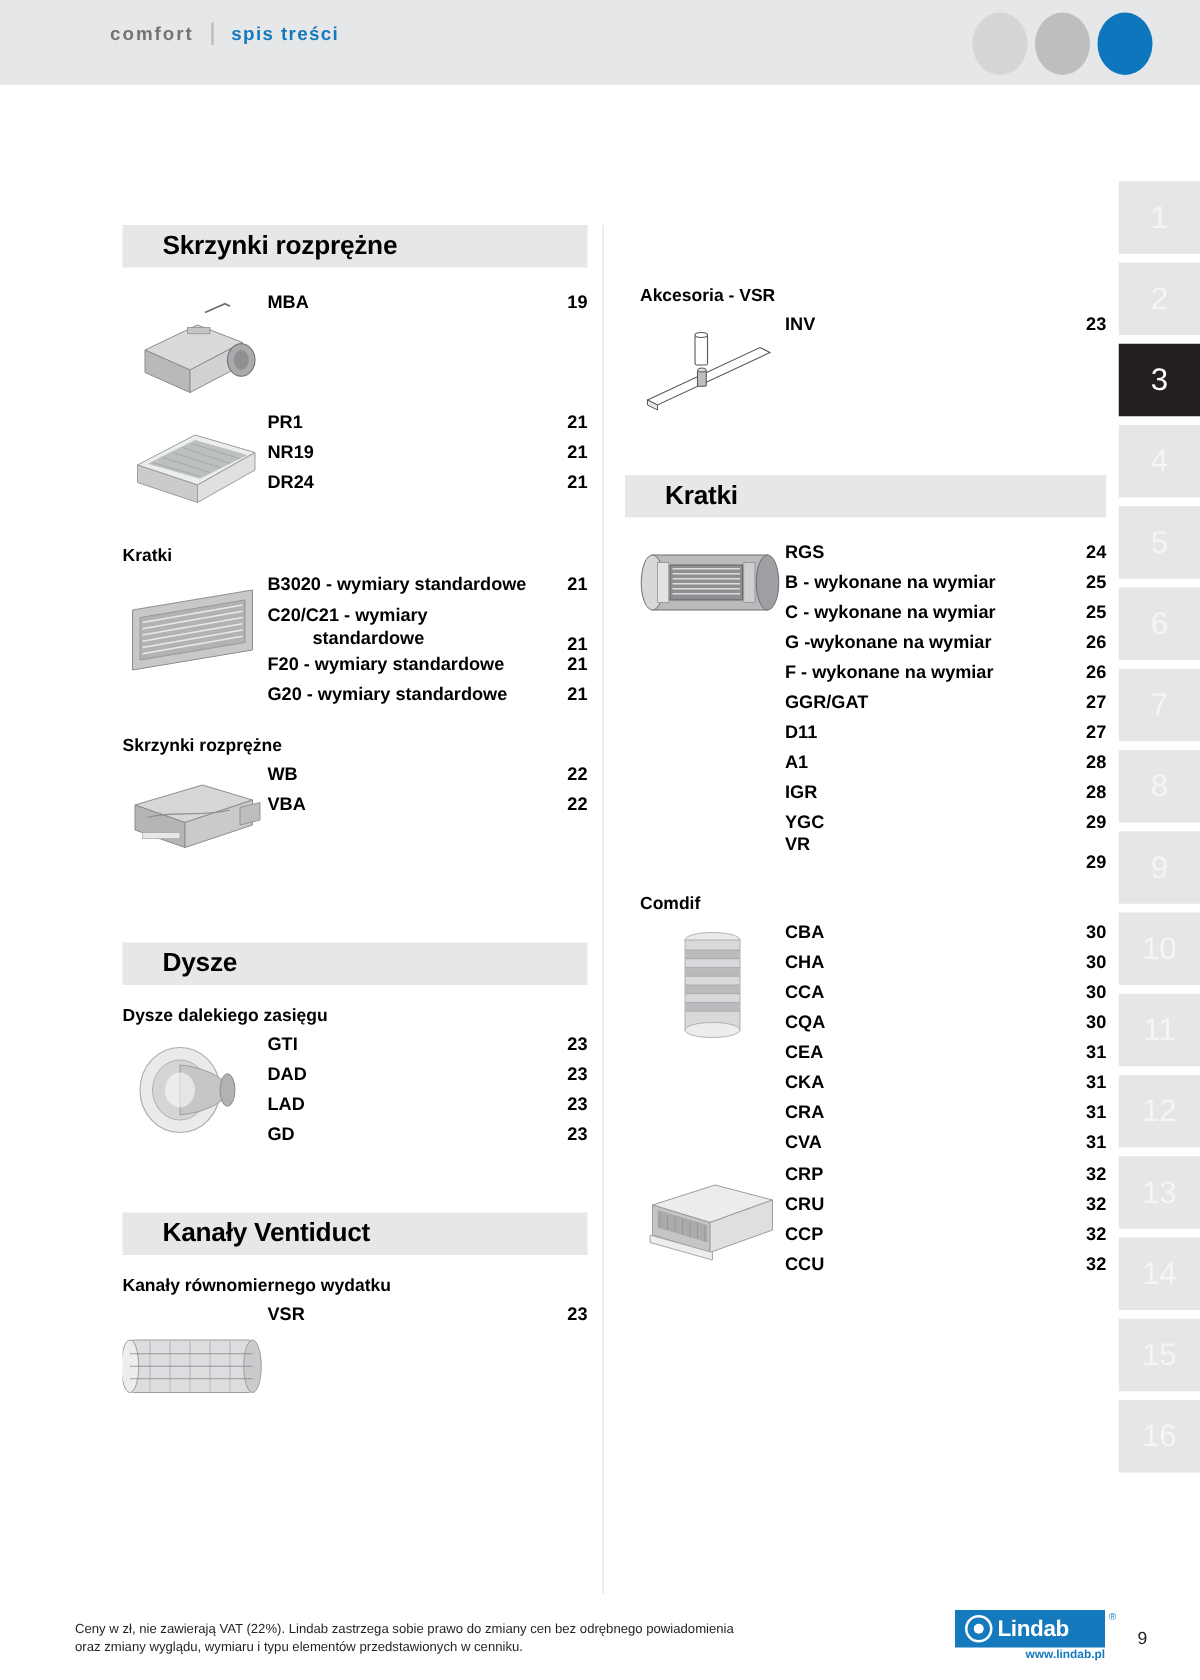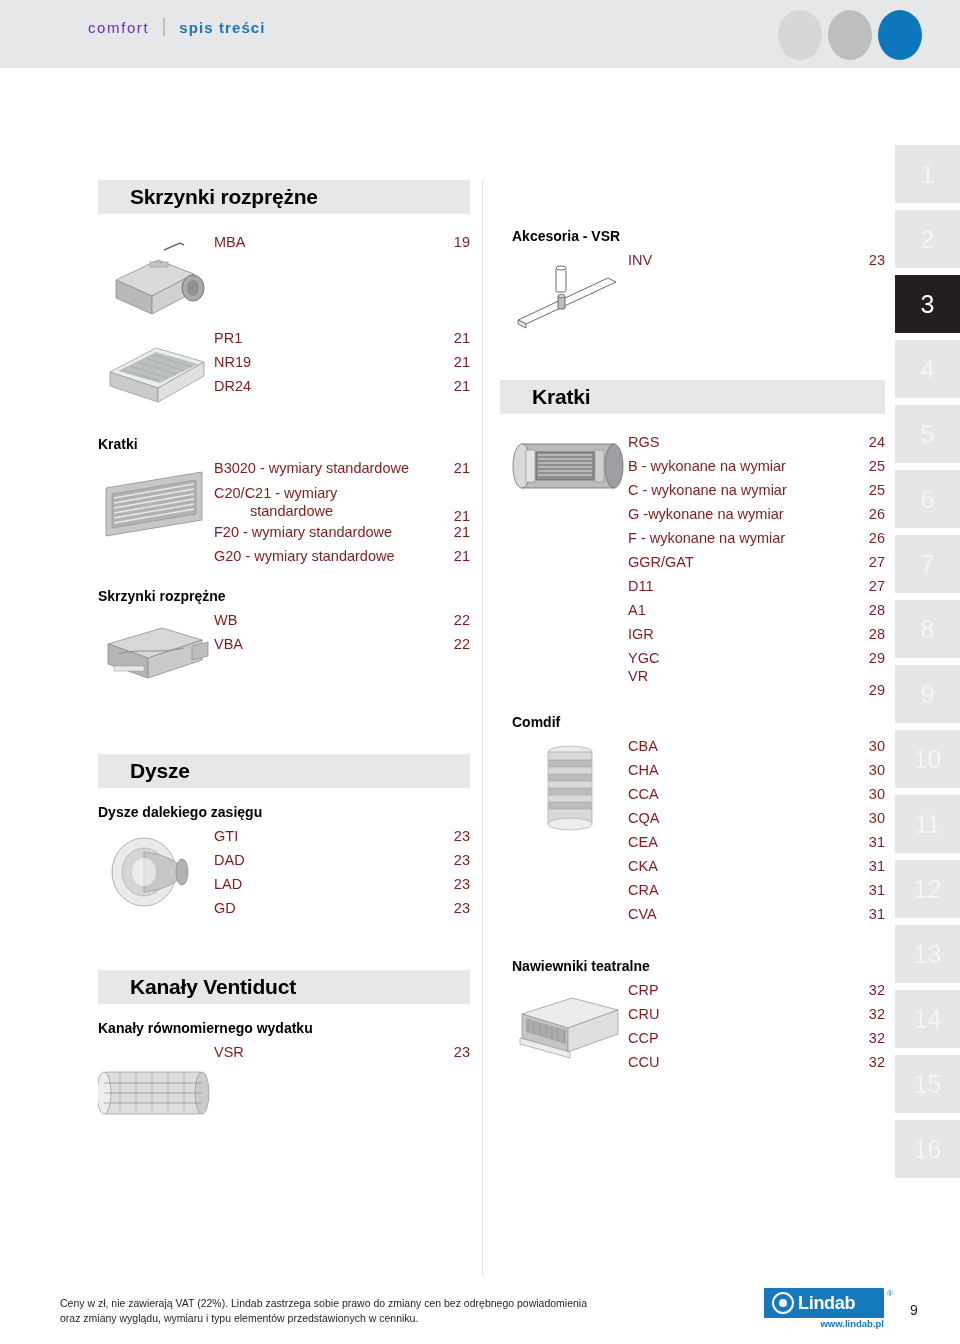--- a/index.html
+++ b/index.html
@@ -27,23 +27,23 @@
   .header-title {
     position: absolute;
     left: 88px; top: 18px;
     display: flex;
     align-items: center;
     gap: 14px;
     font-size: 15px;
     font-weight: bold;
   }
   .header-brand {
-    color: #6d28d9;
+    color: #737373;
     letter-spacing: 1.6px;
-    font-weight: normal;
+    font-weight: bold;
   }
   .header-sep {
     width: 2px;
     height: 18px;
     background: #bcbec0;
     display: inline-block;
   }
   .header-section {
     color: #1579bd;
     letter-spacing: 1.1px;
@@ -107,21 +107,22 @@
     position: relative;
   }
   .thumb.right { margin-left: 12px; }
   .rows { flex: 1 1 auto; padding-top: 2px; }
 
   .row {
     display: flex;
     align-items: baseline;
     height: 24px;
     font-size: 14.5px;
-    color: #7f1d1d;
+    color: #000000;
+    font-weight: bold;
   }
   .row .label { flex: 1 1 auto; white-space: nowrap; }
   .row .page-no { flex: 0 0 28px; text-align: right; }
   .row.wrap2 { height: 40px; align-items: flex-start; gap: 48px; }
   .row.wrap2 .label { line-height: 1.25; white-space: normal; }
   .row.wrap2 .page-no { align-self: flex-end; }
   .label .cont { display: block; padding-left: 36px; }
 
   
   .tabs {
@@ -557,21 +558,20 @@
           <span class="label">CRA</span>
           <span class="page-no">31</span>
         </div>
         <div class="row">
           <span class="label">CVA</span>
           <span class="page-no">31</span>
         </div>
       </div>
     </div>
 
-    <div class="subhead right" style="margin-top:28px">Nawiewniki teatralne</div>
     <div class="block">
       <div class="thumb right">
         <svg class="art" width="116" height="86" viewBox="0 0 116 86">
           <polygon points="10,34 60,18 106,30 56,48" fill="#ececec" stroke="#9a9c9e" stroke-width="0.8"></polygon>
           <polygon points="10,34 56,48 56,72 10,58" fill="#c3c5c7" stroke="#9a9c9e" stroke-width="0.8"></polygon>
           <polygon points="56,48 106,30 106,54 56,72" fill="#dedfe0" stroke="#9a9c9e" stroke-width="0.8"></polygon>
           <polygon points="14,38 54,50 54,64 14,52" fill="#a9abad"></polygon>
           <g stroke="#86888a" stroke-width="0.45">
             <line x1="16" y1="40" x2="16" y2="52"></line>
             <line x1="22" y1="42" x2="22" y2="54"></line>

